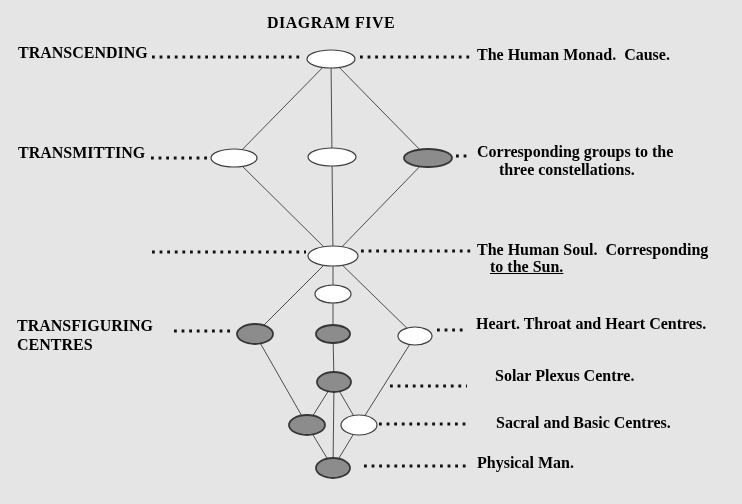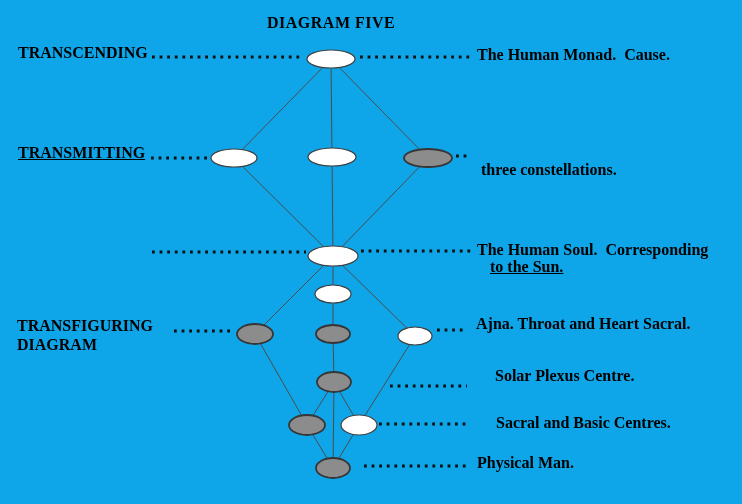--- a/index.html
+++ b/index.html
@@ -1,19 +1,19 @@
 <!DOCTYPE html>
 <html><head>
 <meta charset="utf-8">
 <style>
   html,body{margin:0;padding:0;background:#ffffff;}
   .canvas{
     position:relative;
     width:742px;height:504px;
-    background:#0ea5e9;
+    background:#e5e5e5;
     font-family:"Liberation Serif", serif;
     overflow:hidden;
   }
   .canvas svg{position:absolute;left:0;top:0;}
   .lbl{
     position:absolute;
     font-weight:bold;
     font-size:16px;
     line-height:16px;
     color:#000000;
@@ -79,26 +79,27 @@
       <ellipse class="shaded" cx="334" cy="382" rx="17" ry="10" fill="#8c8c8c"></ellipse>
       <ellipse class="shaded" cx="307" cy="425" rx="18" ry="10" fill="#8c8c8c"></ellipse>
       <ellipse class="unshaded" cx="359" cy="425" rx="18" ry="10" fill="#ffffff"></ellipse>
       <ellipse class="shaded" cx="333" cy="468" rx="17" ry="10" fill="#8c8c8c"></ellipse>
     </g>
   </svg>
 
   <div class="lbl title" style="left:267px;top:15px;">DIAGRAM FIVE</div>
 
   <div class="lbl" style="left:18px;top:45px;text-align:right;">TRANSCENDING</div>
-  <div class="lbl" style="left:18px;top:145px;text-decoration:underline;">TRANSMITTING</div>
+  <div class="lbl" style="left:18px;top:145px;">TRANSMITTING</div>
   <div class="lbl" style="left:17px;top:318px;">TRANSFIGURING</div>
-  <div class="lbl" style="left:17px;top:337px;">DIAGRAM</div>
+  <div class="lbl" style="left:17px;top:337px;">CENTRES</div>
 
   <div class="lbl" style="left:477px;top:47px;">The Human Monad.  Cause.</div>
-  <div class="lbl" style="left:481px;top:162px;">three constellations.</div>
+  <div class="lbl" style="left:477px;top:144px;">Corresponding groups to the</div>
+  <div class="lbl" style="left:499px;top:162px;">three constellations.</div>
   <div class="lbl" style="left:477px;top:242px;">The Human Soul.  Corresponding</div>
   <div class="lbl" style="left:490px;top:259px;text-decoration:underline;">to the Sun.</div>
-  <div class="lbl" style="left:476px;top:316px;">Ajna. Throat and Heart Sacral.</div>
+  <div class="lbl" style="left:476px;top:316px;">Heart. Throat and Heart Centres.</div>
   <div class="lbl" style="left:477px;top:368px;margin-left:18px;">Solar Plexus Centre.</div>
   <div class="lbl" style="left:476px;top:415px;margin-left:20px;">Sacral and Basic Centres.</div>
   <div class="lbl" style="left:477px;top:455px;">Physical Man.</div>
 
 </div>
 
 </body></html>

